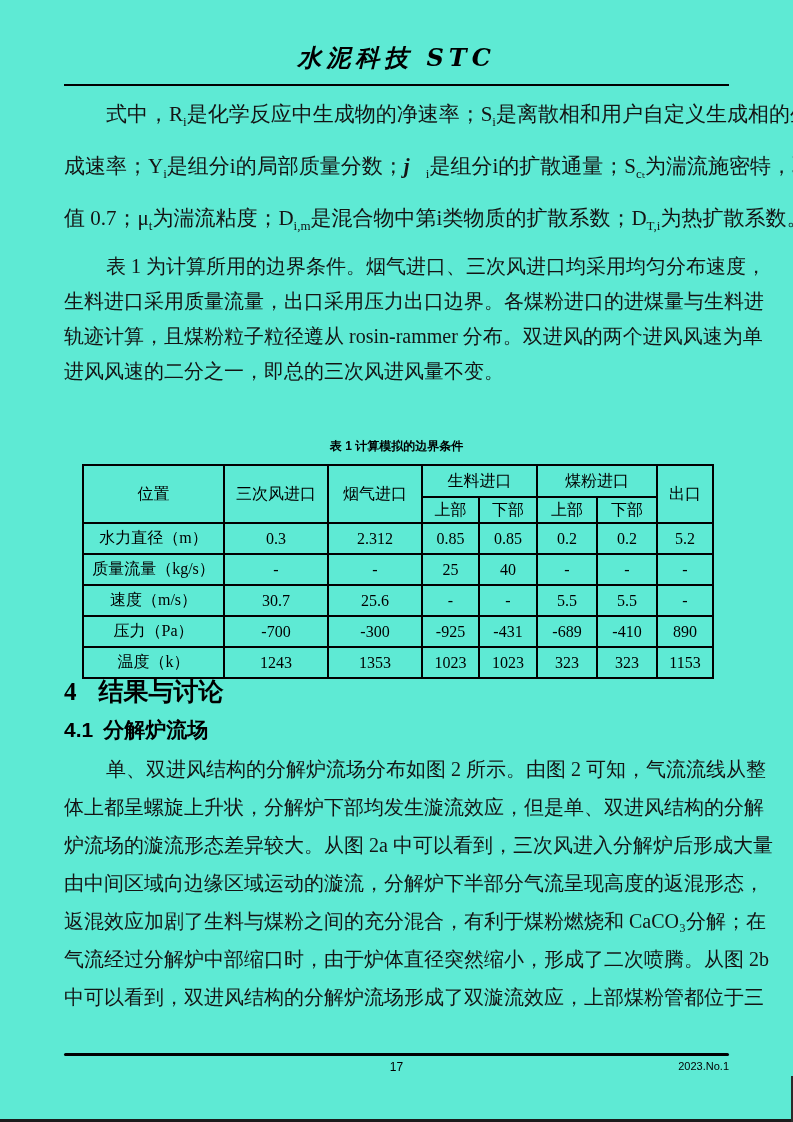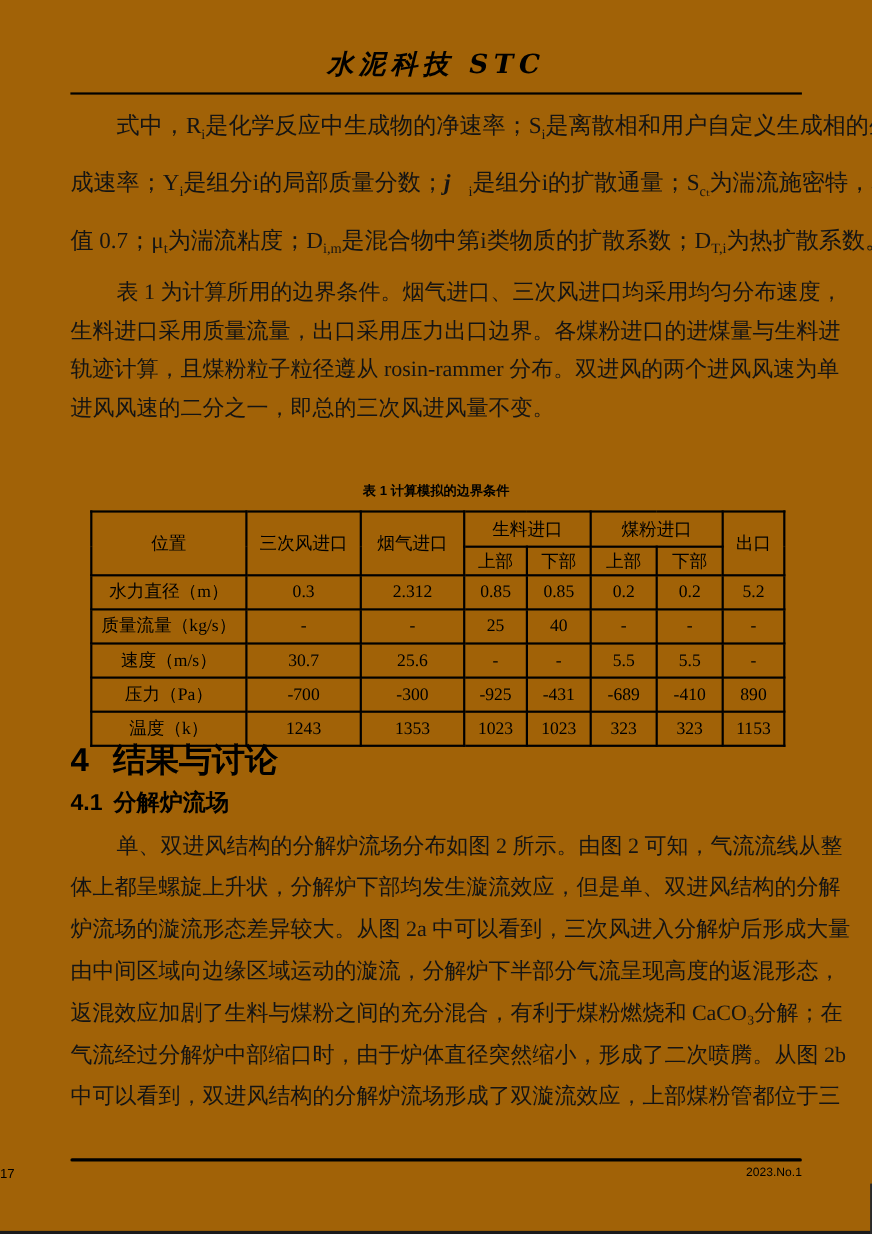--- a/index.html
+++ b/index.html
@@ -1,19 +1,19 @@
 <!DOCTYPE html>
 <html><head>
 <meta charset="utf-8">
 <style>
   html,body{margin:0;padding:0;background:#ffffff;}
   .page{
     position:relative;
     width:793px;height:1122px;
-    background:#a16207;
+    background:#5eead4;
     overflow:hidden;
     font-family:"Liberation Serif","DejaVu Serif",serif;
     color:#111;
   }
   
   .journal-title{
     position:absolute;top:42px;left:0;width:100%;
     text-align:center;
     font-family:"DejaVu Serif","Liberation Serif",serif;
     font-style:italic;font-weight:600;
@@ -60,28 +60,28 @@
   .btable thead tr.sub-row{height:26px;}
   .btable tbody tr{height:31px;margin-top:11px;}
   .c1{width:141px;}.c2{width:104px;}.c3{width:94px;}
   .c4{width:57px;}.c5{width:58px;}.c6{width:60px;}.c7{width:60px;}.c8{width:56px;}
   
   .heading{
     position:absolute;left:64px;width:665px;
     font-family:"Liberation Sans","DejaVu Sans",sans-serif;
     font-weight:bold;color:#000;line-height:28px;
   }
-  .h-sec{top:678px;font-size:30px;}
+  .h-sec{top:678px;font-size:25px;font-family:Liberation Serif, serif;}
   .h-sub{top:716px;font-size:21px;}
   .h-sec .num{margin-right:22px;}
   .h-sub .num{margin-right:10px;text-align:center;}
   
   .footer-rule{position:absolute;top:1053px;left:64px;width:665px;height:3px;background:#000;border-radius:2px;}
   .footer-page{
-    position:absolute;top:1060px;left:0;width:100%;
+    position:absolute;top:1060px;left:0;width:100%;text-align:center;
     font-family:"Liberation Sans","DejaVu Sans",sans-serif;font-size:12px;color:#000;
   }
   .footer-issue{
     position:absolute;top:1060px;right:64px;
     font-family:Liberation Sans, sans-serif;font-size:11px;color:#000;
   }
   
   .scan-edge-bottom{position:absolute;left:0;bottom:0;width:100%;height:3px;background:#1b1b1b;}
   .scan-edge-right{position:absolute;right:0;bottom:0;width:2px;height:46px;background:#2a2a2a;}
 </style>

